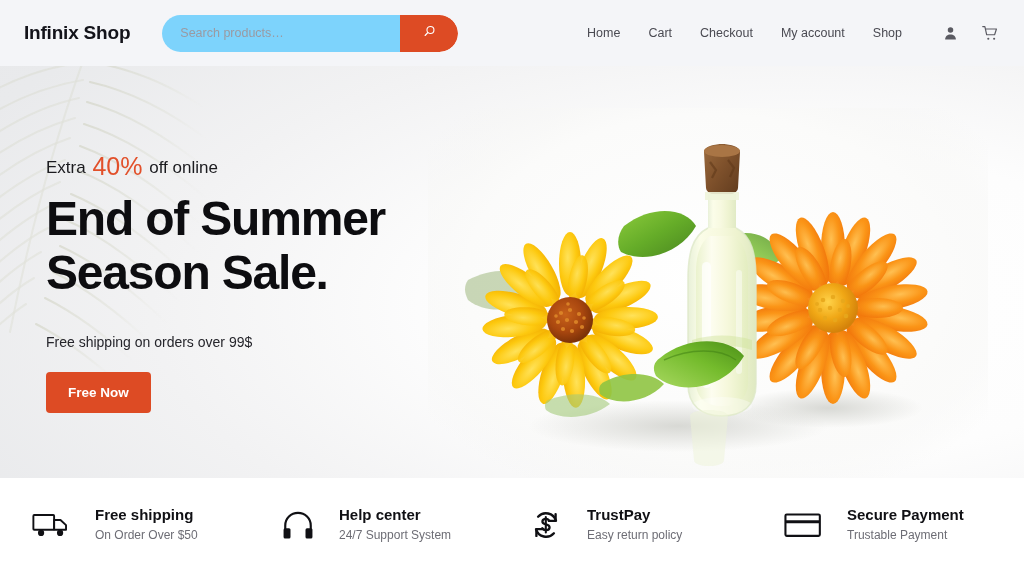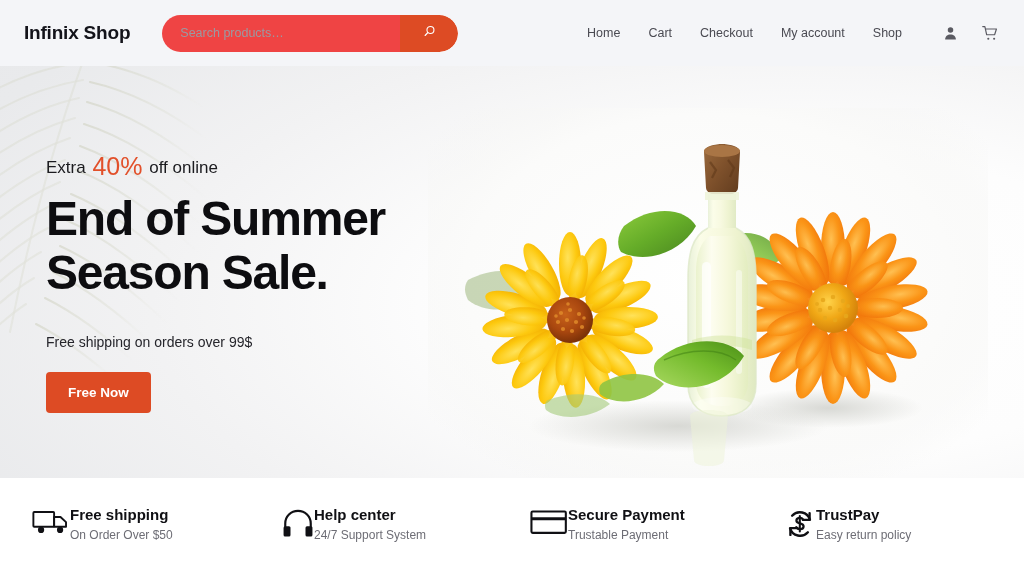--- a/index.html
+++ b/index.html
@@ -34,21 +34,21 @@
     width: 296px;
     height: 37px;
     border-radius: 19px;
     overflow: hidden;
     background: #ffffff;
   }
   .search-input {
     flex: 1;
     border: none;
     outline: none;
-    background: #ef4444;
+    background: #7dd3fc;
     padding: 0 18px;
     font-size: 12.5px;
     color: #3a3a40;
     font-family: "Liberation Sans", sans-serif;
   }
   .search-input::placeholder { color: #9a9aa2; }
   .search-btn {
     width: 58px;
     border: none;
     background: #dd4b24;
@@ -153,22 +153,22 @@
   .features {
     height: 102px;
     background: #ffffff;
     display: flex;
     align-items: flex-start;
     padding: 28px 0 0 0;
   }
   .feature {
     flex: 1;
     display: flex;
-    align-items: flex-start;
-    gap: 0;
+    align-items: center;
+    gap: 25px;
     padding-left: 32px;
   }
   .feature:nth-child(2) { padding-left: 10px; }
   .feature:nth-child(3) { padding-left: 8px; }
   .feature:nth-child(4) { padding-left: 14px; }
   .feature-icon {
     flex-shrink: 0;
     margin-top: 2px;
     display: flex;
     align-items: center;
@@ -514,40 +514,40 @@
       </svg>
     </span>
     <span>
       <div class="feature-title">Help center</div>
       <div class="feature-desc">24/7 Support System</div>
     </span>
   </div>
 
   <div class="feature">
     <span class="feature-icon">
-      <svg width="38" height="28" viewBox="0 0 42 30" fill="none" stroke="#101014" stroke-width="2.3" stroke-linejoin="round">
-        <rect x="1.6" y="3.4" width="38" height="23.6" rx="1.4"></rect>
-        <path d="M1.6 11.4h38" stroke-width="3.4"></path>
-      </svg>
-    </span>
-    <span>
-      <div class="feature-title">Secure Payment</div>
-      <div class="feature-desc">Trustable Payment</div>
-    </span>
-  </div>
-
-  <div class="feature">
-    <span class="feature-icon">
       <svg width="32" height="32" viewBox="0 0 34 34" fill="none" stroke="#101014" stroke-width="2.5" stroke-linecap="round" stroke-linejoin="round">
         <path d="M27.6 12.4A11.2 11.2 0 0 0 8.6 8.2"></path>
         <path d="M6.4 21.6a11.2 11.2 0 0 0 19 4.2"></path>
         <path d="M27.2 5.4v7.2h-7.2"></path>
         <path d="M6.8 28.6v-7.2h7.2"></path>
         <path d="M20.4 12.4c-1-1.4-2.6-2-4.2-1.8-1.8.2-3 1.4-3 2.9 0 3.6 7.6 2 7.6 5.8 0 1.7-1.5 3-3.5 3.1-1.8.1-3.4-.7-4.3-2.1" stroke-width="2.4"></path>
         <path d="M16.8 8.6v16.4" stroke-width="2.2"></path>
       </svg>
     </span>
     <span>
       <div class="feature-title">TrustPay</div>
       <div class="feature-desc">Easy return policy</div>
     </span>
   </div>
+
+  <div class="feature">
+    <span class="feature-icon">
+      <svg width="38" height="28" viewBox="0 0 42 30" fill="none" stroke="#101014" stroke-width="2.3" stroke-linejoin="round">
+        <rect x="1.6" y="3.4" width="38" height="23.6" rx="1.4"></rect>
+        <path d="M1.6 11.4h38" stroke-width="3.4"></path>
+      </svg>
+    </span>
+    <span>
+      <div class="feature-title">Secure Payment</div>
+      <div class="feature-desc">Trustable Payment</div>
+    </span>
+  </div>
 </div>
 
 </body></html>

